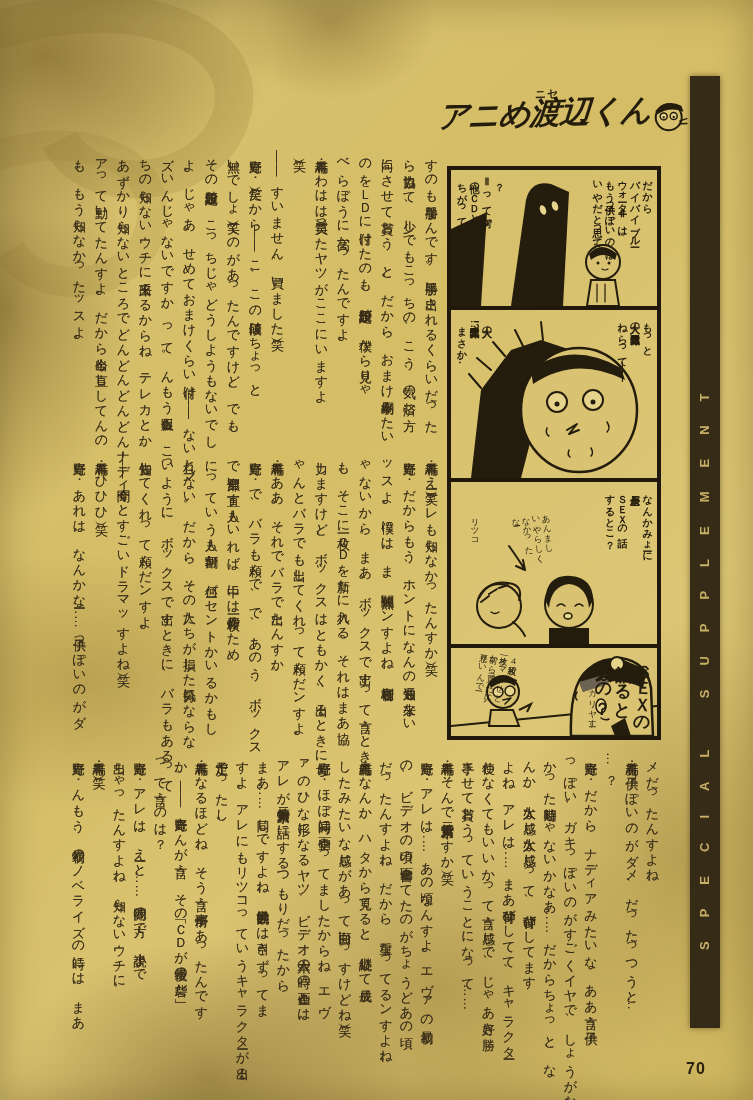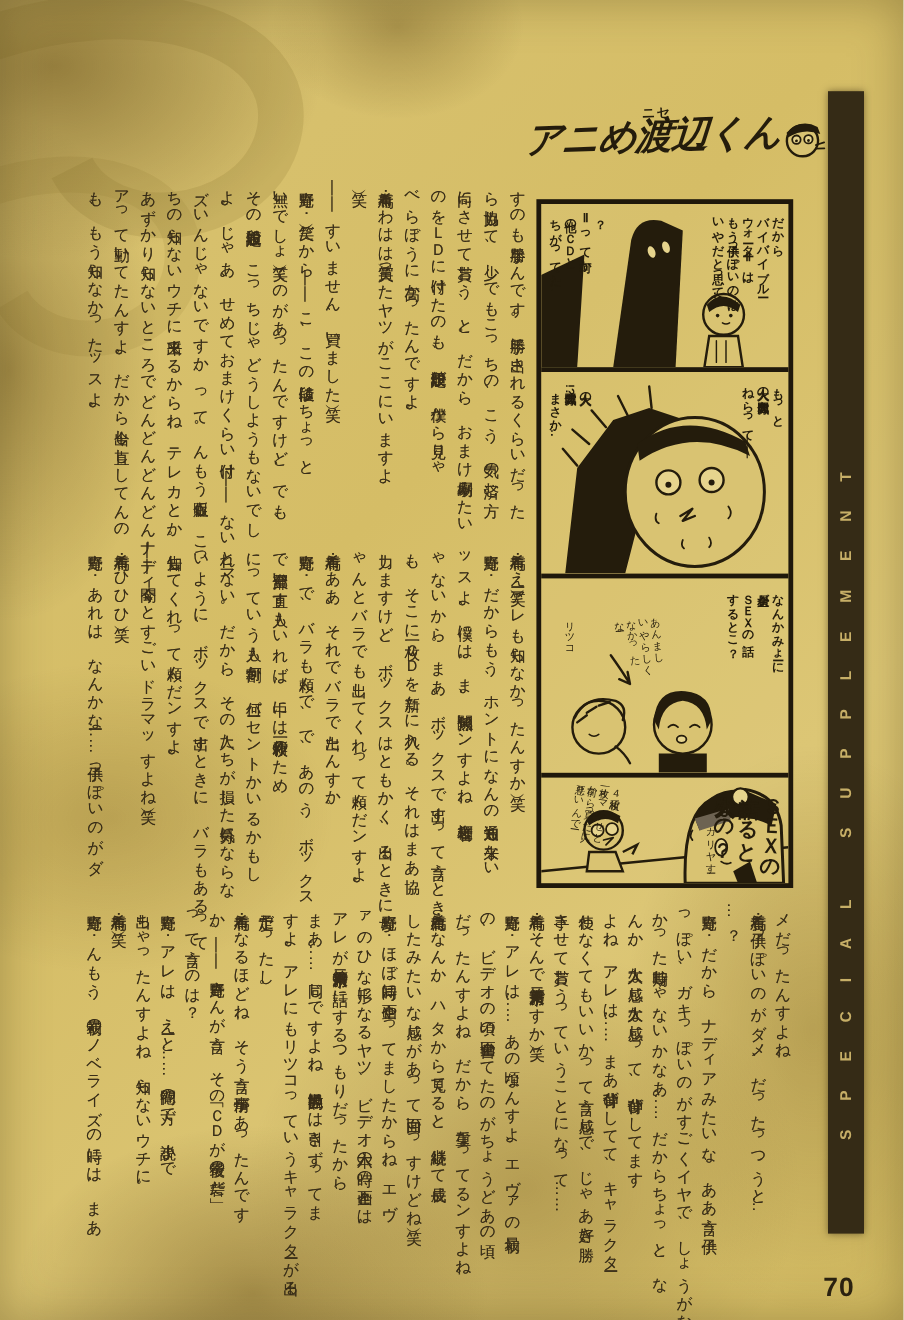--- a/index.html
+++ b/index.html
@@ -65,21 +65,21 @@
     background:#352b16;box-shadow:0 0 6px rgba(40,30,8,.5);
   }
   .spine .spine-text{
     writing-mode:vertical-rl;transform:rotate(180deg);
     width:100%;height:100%;box-sizing:border-box;padding-top:78px;
     color:#c7af67;font-size:13px;font-weight:700;letter-spacing:24px;
     text-align:left;display:block;margin:0 auto;line-height:30px;
   }
   .pageno{
     position:absolute;left:686px;top:1060px;
-    font-size:22px;font-weight:900;color:#2a2110;letter-spacing:1px;
+    font-size:16px;font-weight:900;color:#2a2110;letter-spacing:1px;
   }
   .ink{fill:none;stroke:#241c0c;stroke-width:2;stroke-linecap:round;stroke-linejoin:round;}
   .fillink{fill:#241c0c;stroke:none;}
 </style>
 </head>
 <body>
 
 <div class="paper">
 
   <div class="shadows"></div>

